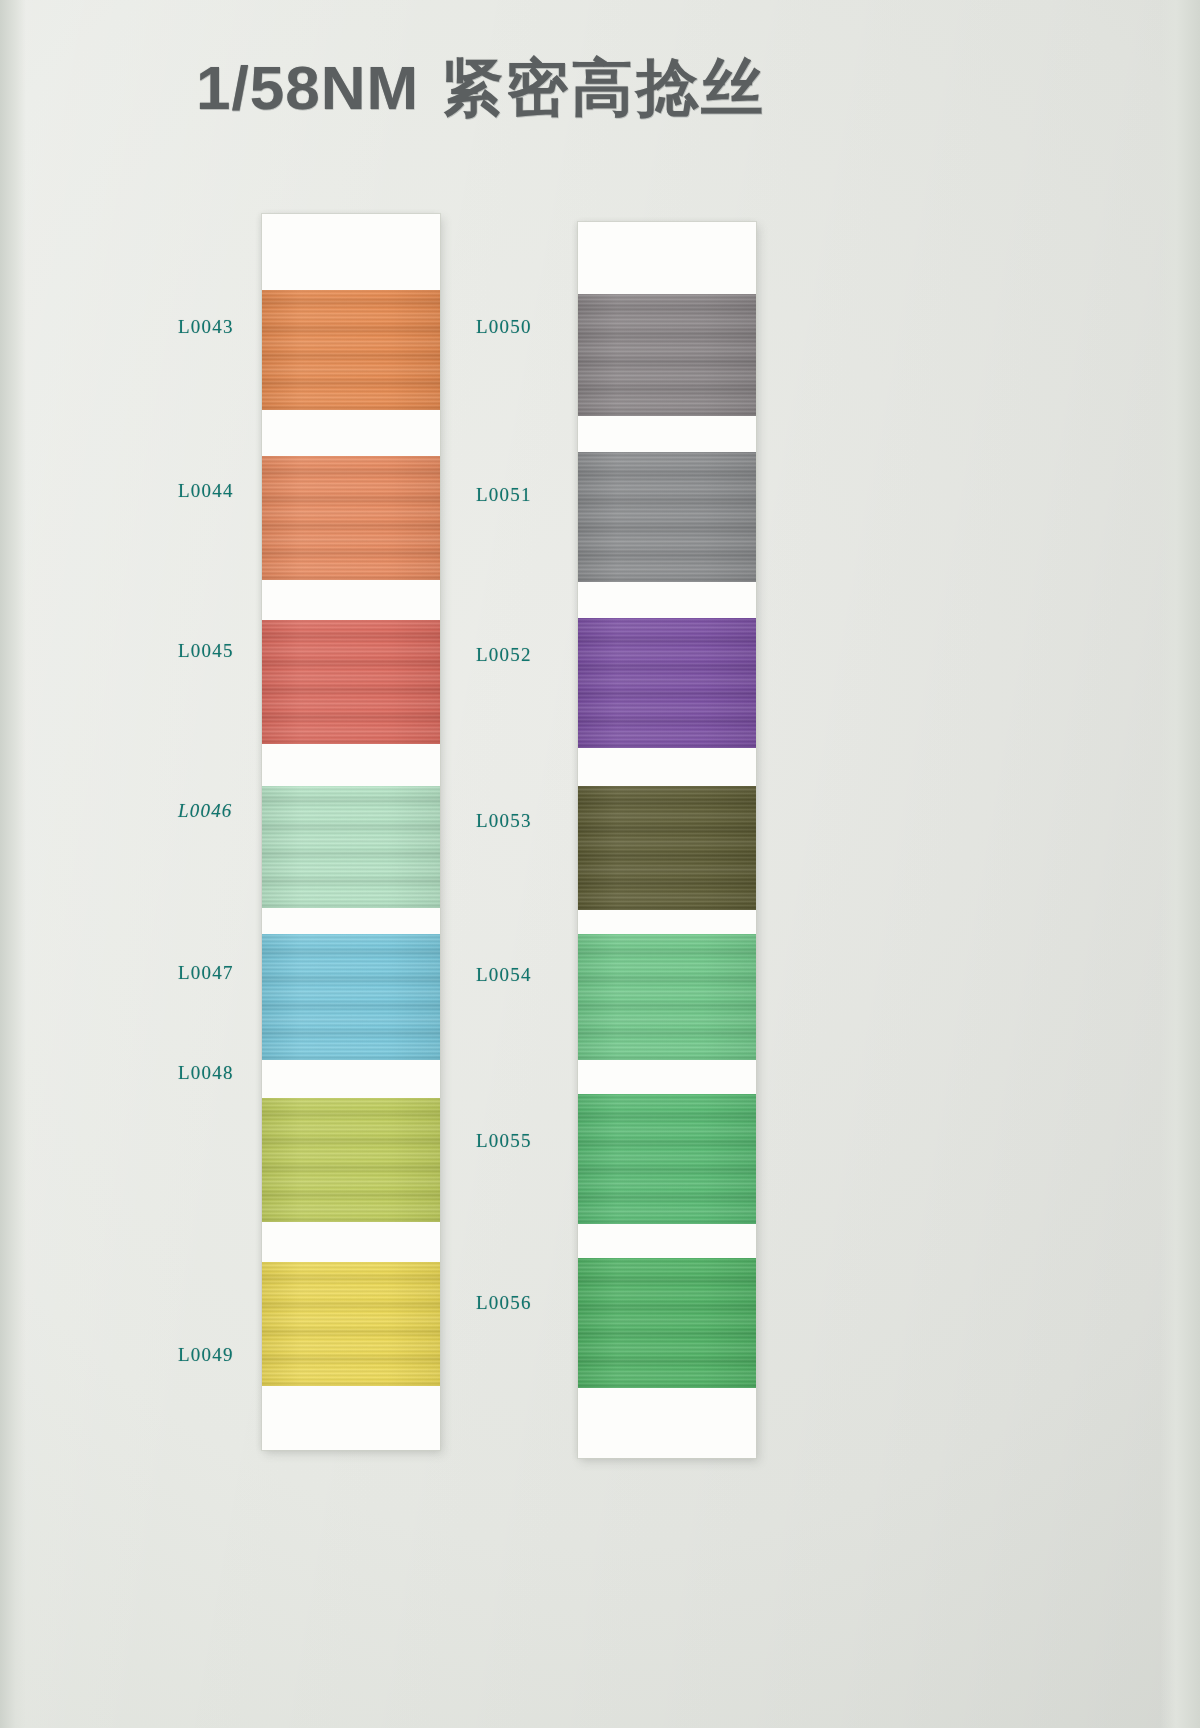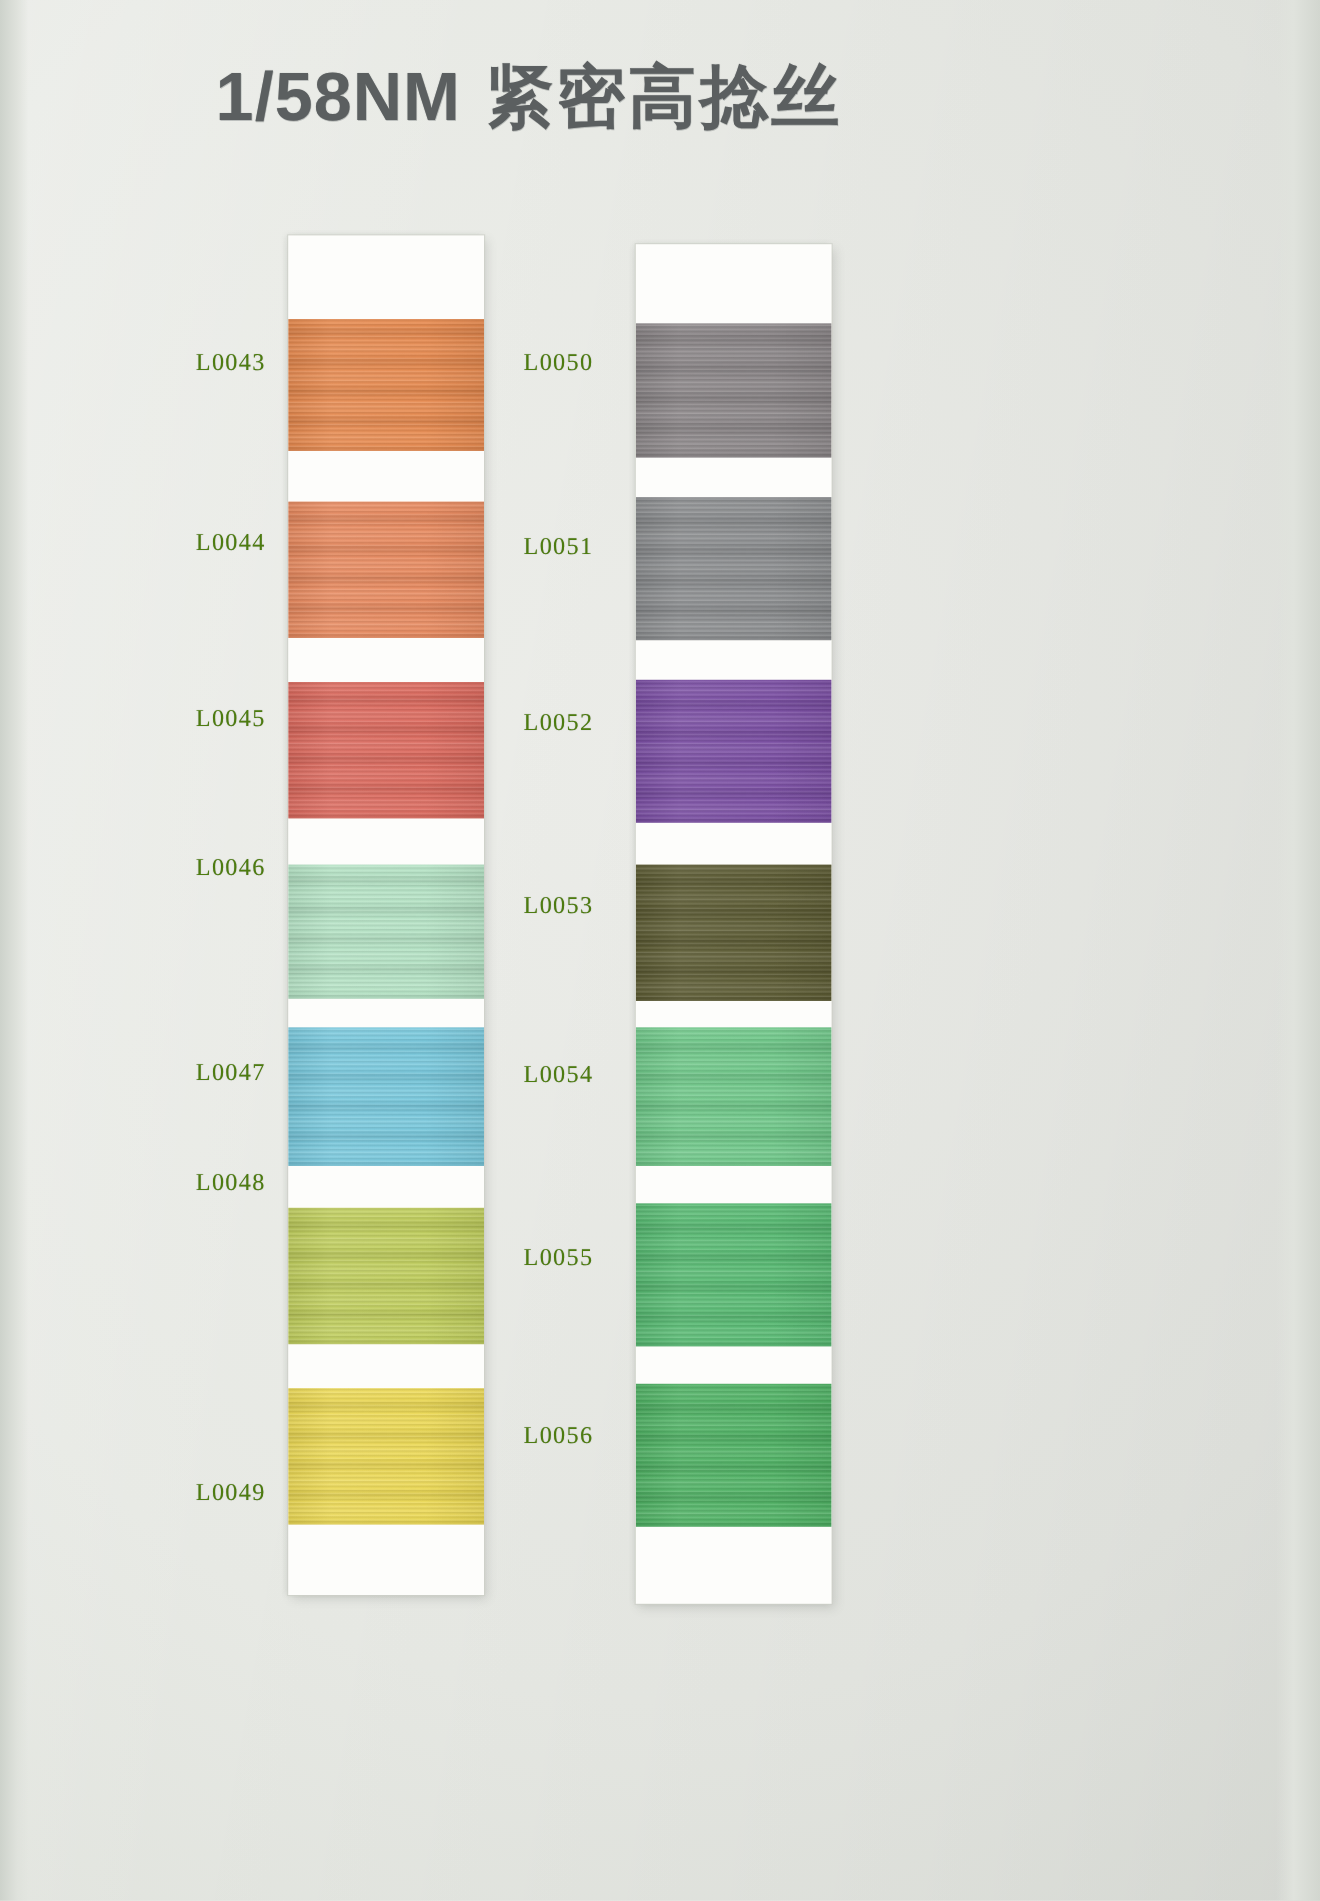--- a/index.html
+++ b/index.html
@@ -84,22 +84,22 @@
         rgba(0,0,0,0.00) 20px,
         rgba(0,0,0,0.11) 27px),
       linear-gradient(90deg, rgba(0,0,0,0.10) 0%, rgba(255,255,255,0.10) 22%, rgba(255,255,255,0.04) 70%, rgba(0,0,0,0.10) 100%);
     opacity:.55;
   }
 
   
   .label{
     position:absolute;
     font-family:"Liberation Serif", serif;
-    font-size:22px;
-    color:#4d7c0f;
+    font-size:19px;
+    color:#0f766e;
     letter-spacing:1.2px;
     text-shadow:0 0 1px rgba(75,80,80,0.40);
     white-space:nowrap;
   }
   .label.l{ left:178px; text-align:left; }
   .label.r{ left:476px; text-align:right; }
 
   
   .watermark{
     position:absolute;
@@ -161,21 +161,21 @@
       <div class="swatch" style="top: 712px; height: 126px; background: rgb(111, 200, 137);"></div>
       <div class="swatch" style="top: 872px; height: 130px; background: rgb(87, 186, 114);"></div>
       <div class="swatch" style="top: 1036px; height: 130px; background: rgb(79, 178, 100);"></div>
     </div>
 </div>
 
 <div id="left-labels">
     <div class="label l" style="top: 316px;">L0043</div>
     <div class="label l" style="top: 480px;">L0044</div>
     <div class="label l" style="top: 640px;">L0045</div>
-    <div class="label l" style="top: 775px;">L0046</div>
+    <div class="label l" style="top: 800px; font-style: italic;">L0046</div>
     <div class="label l" style="top: 962px;">L0047</div>
     <div class="label l" style="top: 1062px;">L0048</div>
     <div class="label l" style="top: 1344px;">L0049</div>
   </div>
 <div id="right-labels">
     <div class="label r" style="top: 316px;">L0050</div>
     <div class="label r" style="top: 484px;">L0051</div>
     <div class="label r" style="top: 644px;">L0052</div>
     <div class="label r" style="top: 810px;">L0053</div>
     <div class="label r" style="top: 964px;">L0054</div>

